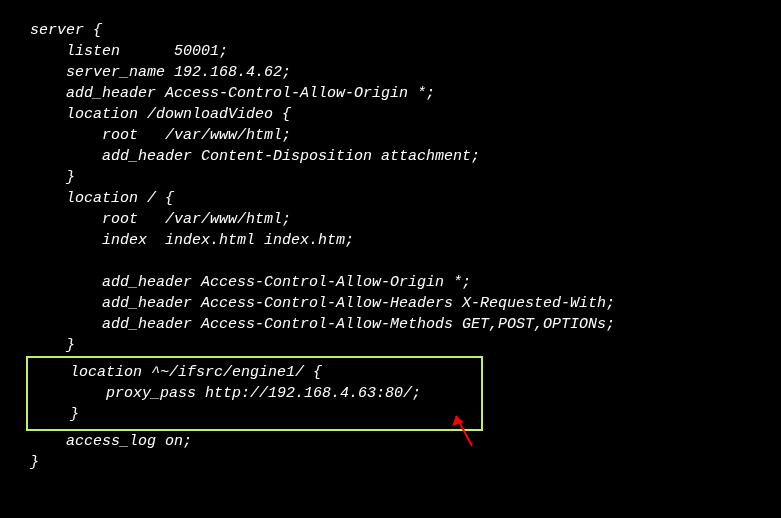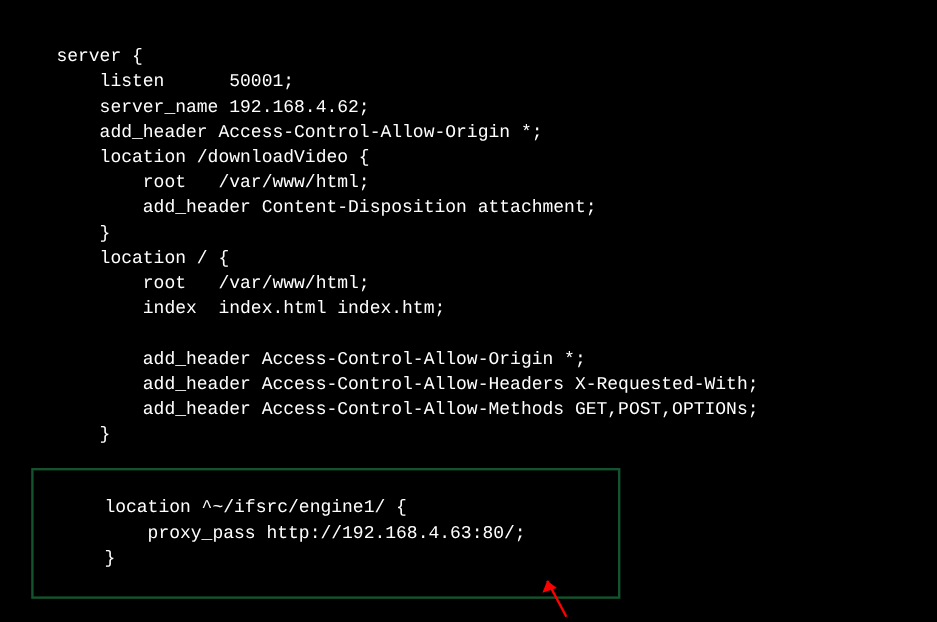--- a/index.html
+++ b/index.html
@@ -9,26 +9,27 @@
     font-family: "Courier New", Consolas, monospace;
     font-size: 15px;
     color: #fff;
     line-height: 1.4;
     width: 781px;
     height: 518px;
     box-sizing: border-box;
     overflow: hidden;
   }
   pre {
-    margin: 17px;
+    margin: 0;
     font-family: inherit;
     white-space: pre;
+    font-style: italic;
   }
   .highlight-box {
-    border: 2px solid #14532d;
+    border: 2px solid #bef264;
     display: inline-block;
     padding: 4px 6px;
     margin-left: -4px;
   }
   .arrow-wrap {
     position: relative;
     height: 0;
   }
   .arrow {
     position: absolute;

